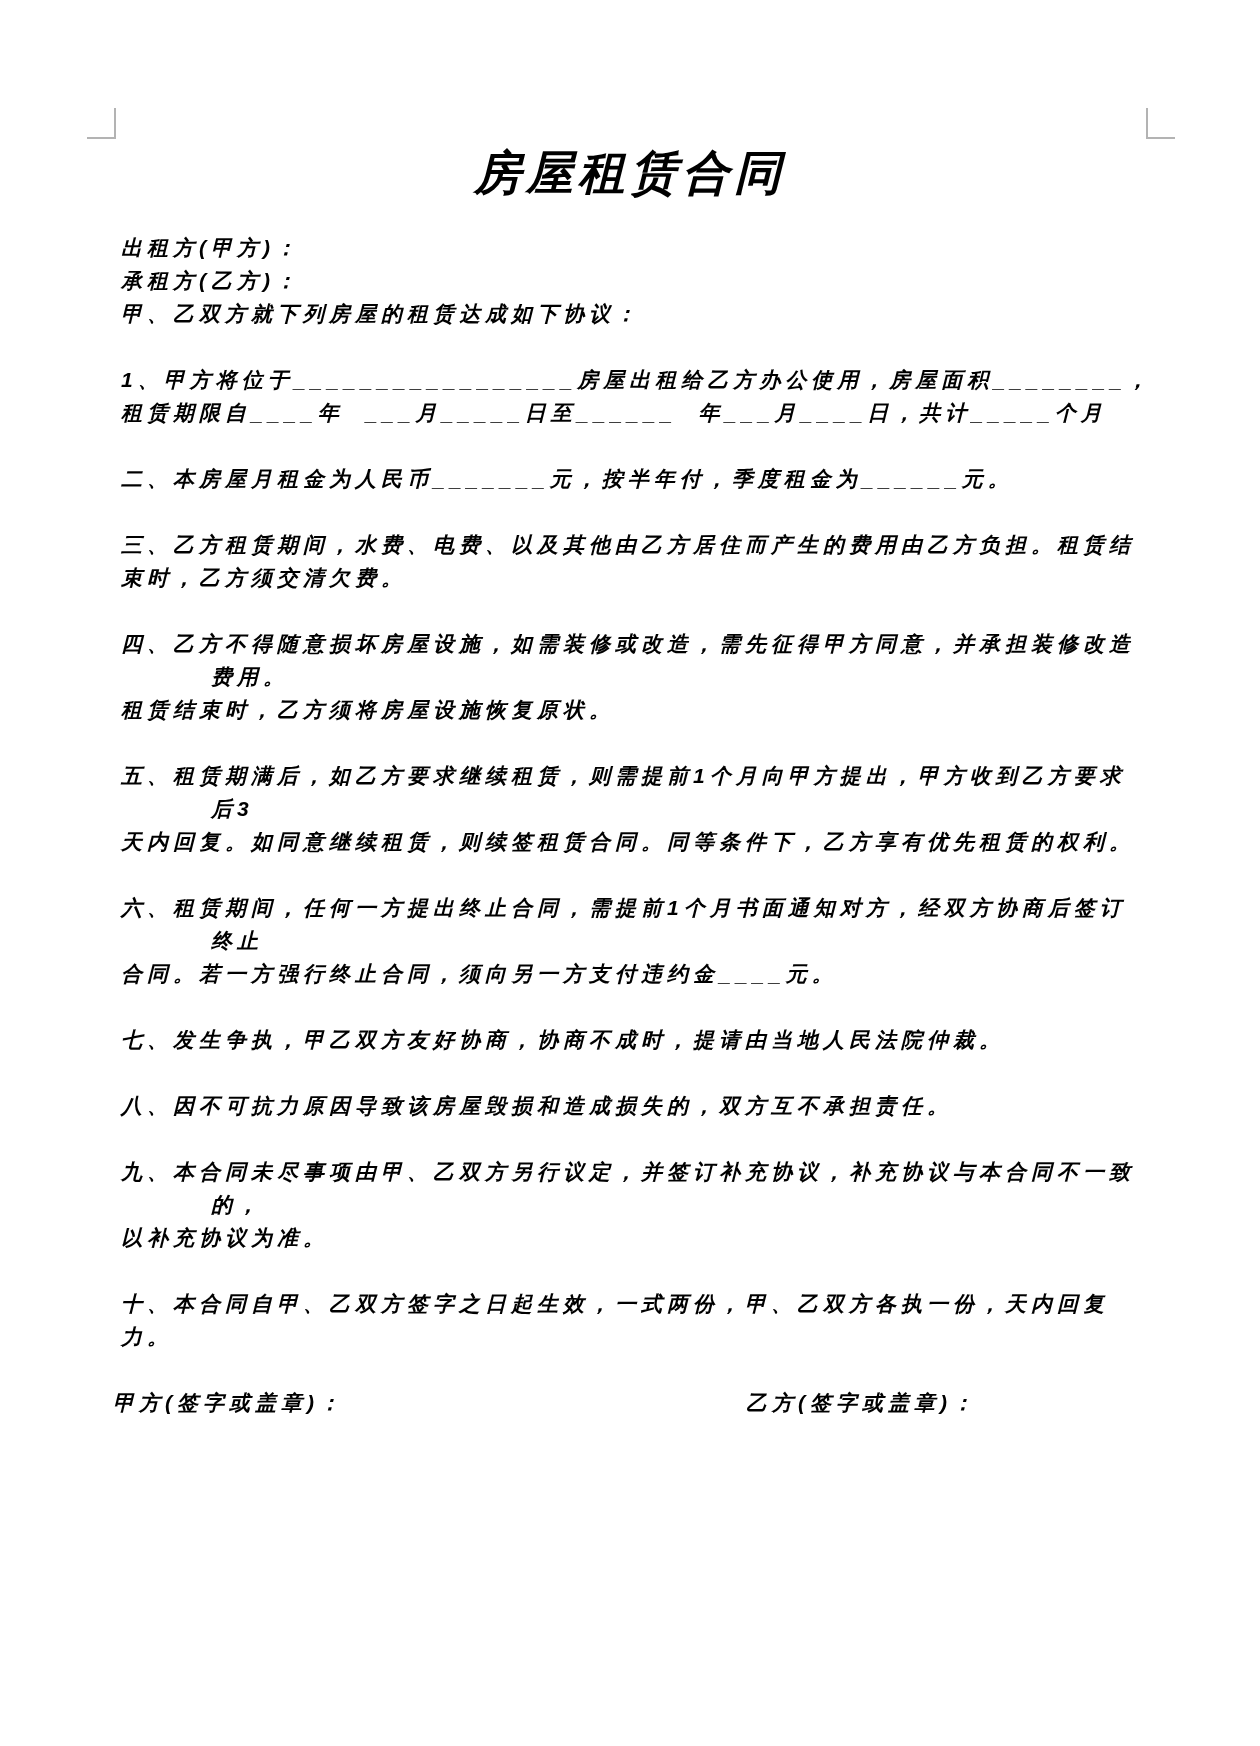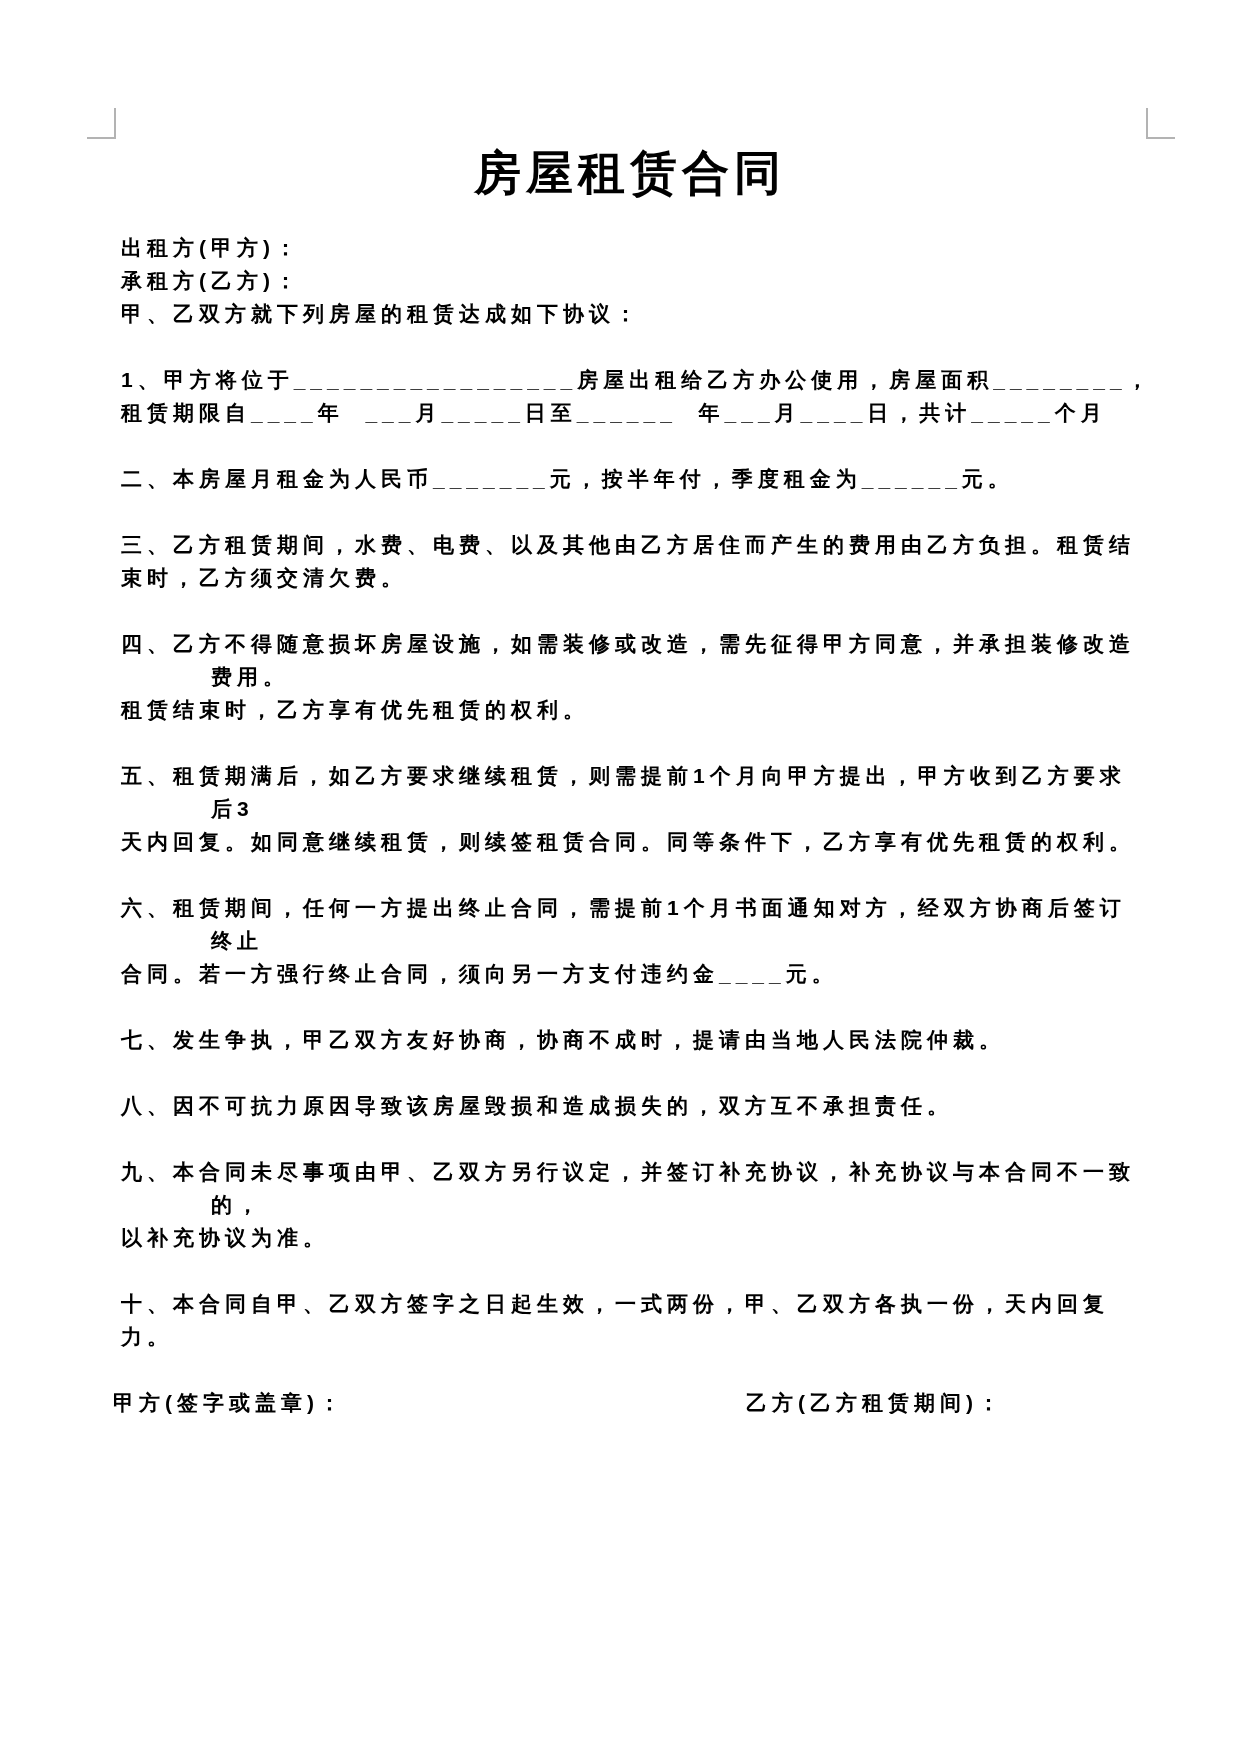--- a/index.html
+++ b/index.html
@@ -8,20 +8,21 @@
     background: #ffffff;
   }
   .page {
     position: relative;
     width: 1260px;
     height: 1506px;
     background: #ffffff;
     overflow: hidden;
     font-family: "Liberation Sans", "DejaVu Sans", sans-serif;
     color: #000000;
+    font-style: italic;
   }
   
   .crop-mark {
     position: absolute;
     width: 27px;
     height: 29px;
   }
   .crop-tl { left: 87px;  top: 108px;  border-right: 2px solid #b3b3b3; border-bottom: 2px solid #b3b3b3; }
   .crop-tr { left: 1146px; top: 108px; border-left: 2px solid #b3b3b3;  border-bottom: 2px solid #b3b3b3; }
   .crop-bl { left: 87px;  top: 1612px; border-right: 2px solid #b3b3b3; border-top: 2px solid #b3b3b3; }
@@ -97,21 +98,21 @@
     </div>
 
     <div class="para">
       <div class="line">三、乙方租赁期间，水费、电费、以及其他由乙方居住而产生的费用由乙方负担。租赁结</div>
       <div class="line">束时，乙方须交清欠费。</div>
     </div>
 
     <div class="para">
       <div class="line">四、乙方不得随意损坏房屋设施，如需装修或改造，需先征得甲方同意，并承担装修改造</div>
       <div class="line indent">费用。</div>
-      <div class="line">租赁结束时，乙方享有优先租赁的权利。</div>
+      <div class="line">租赁结束时，乙方须将房屋设施恢复原状。</div>
     </div>
 
     <div class="para">
       <div class="line">五、租赁期满后，如乙方要求继续租赁，则需提前1个月向甲方提出，甲方收到乙方要求</div>
       <div class="line indent">后3</div>
       <div class="line">天内回复。如同意继续租赁，则续签租赁合同。同等条件下，乙方享有优先租赁的权利。</div>
     </div>
 
     <div class="para">
       <div class="line">六、租赁期间，任何一方提出终止合同，需提前1个月书面通知对方，经双方协商后签订</div>
@@ -133,17 +134,17 @@
       <div class="line">以补充协议为准。</div>
     </div>
 
     <div class="para">
       <div class="line">十、本合同自甲、乙双方签字之日起生效，一式两份，甲、乙双方各执一份，天内回复</div>
       <div class="line">力。</div>
     </div>
 
     <div class="sig-row">
       <span class="line">甲方(签字或盖章)：</span>
-      <span class="line sig-b">乙方(乙方租赁期间)：</span>
+      <span class="line sig-b">乙方(签字或盖章)：</span>
     </div>
 
   </div>
 </div>
 
 </body></html>

